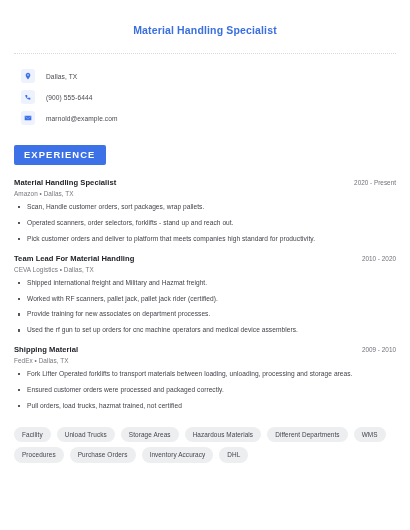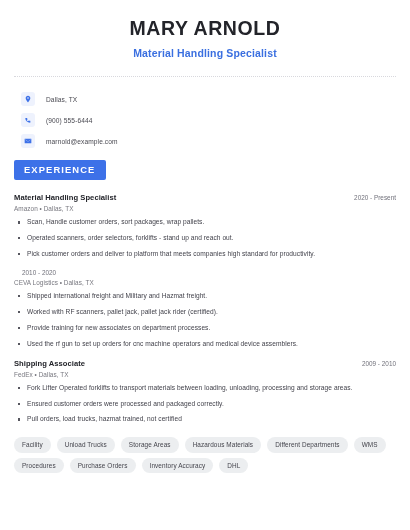--- a/index.html
+++ b/index.html
@@ -74,21 +74,21 @@
     margin-left: 7px;
   }
   .contact-icon svg { display: block; }
   .contact-text {
     font-size: 6.6px;
     color: #4a4a52;
     letter-spacing: 0.1px;
   }
 
   
-  .section { margin-top: 8px; }
+  .section { margin-top: 16px; }
   .section-badge {
     display: inline-block;
     background: #3d71e8;
     color: #ffffff;
     font-size: 9.4px;
     font-weight: bold;
     letter-spacing: 1.1px;
     padding: 4px 11px 5px 10px;
     border-radius: 2px;
   }
@@ -162,21 +162,20 @@
     white-space: nowrap;
     letter-spacing: 0.1px;
   }
 </style>
 </head>
 <body>
 
 <div class="page">
 
   <div class="header">
-    <div class="full-name">MARY ARNOLD</div>
     <div class="job-title">Material Handling Specialist</div>
   </div>
 
   <div class="divider"></div>
 
   <div class="contact">
 
     <div class="contact-row">
       <span class="contact-icon">
         <svg width="8" height="8" viewBox="0 0 24 24" fill="#3d71e8">
@@ -219,34 +218,35 @@
         <div class="entry-sub">Amazon • Dallas, TX</div>
         <ul class="bullets">
           <li>Scan, Handle customer orders, sort packages, wrap pallets.</li>
           <li>Operated scanners, order selectors, forklifts - stand up and reach out.</li>
           <li>Pick customer orders and deliver to platform that meets companies high standard for productivity.</li>
         </ul>
       </div>
 
       <div class="entry">
         <div class="entry-head">
+          <div class="entry-role">Team Lead For Material Handling</div>
           <div class="entry-dates">2010 - 2020</div>
         </div>
         <div class="entry-sub">CEVA Logistics • Dallas, TX</div>
         <ul class="bullets">
           <li>Shipped international freight and Military and Hazmat freight.</li>
           <li>Worked with RF scanners, pallet jack, pallet jack rider (certified).</li>
           <li>Provide training for new associates on department processes.</li>
           <li>Used the rf gun to set up orders for cnc machine operators and medical device assemblers.</li>
         </ul>
       </div>
 
       <div class="entry">
         <div class="entry-head">
-          <div class="entry-role">Shipping Associate</div>
+          <div class="entry-role">Shipping Material</div>
           <div class="entry-dates">2009 - 2010</div>
         </div>
         <div class="entry-sub">FedEx • Dallas, TX</div>
         <ul class="bullets">
           <li>Fork Lifter Operated forklifts to transport materials between loading, unloading, processing and storage areas.</li>
           <li>Ensured customer orders were processed and packaged correctly.</li>
           <li>Pull orders, load trucks, hazmat trained, not certified</li>
         </ul>
       </div>
 

